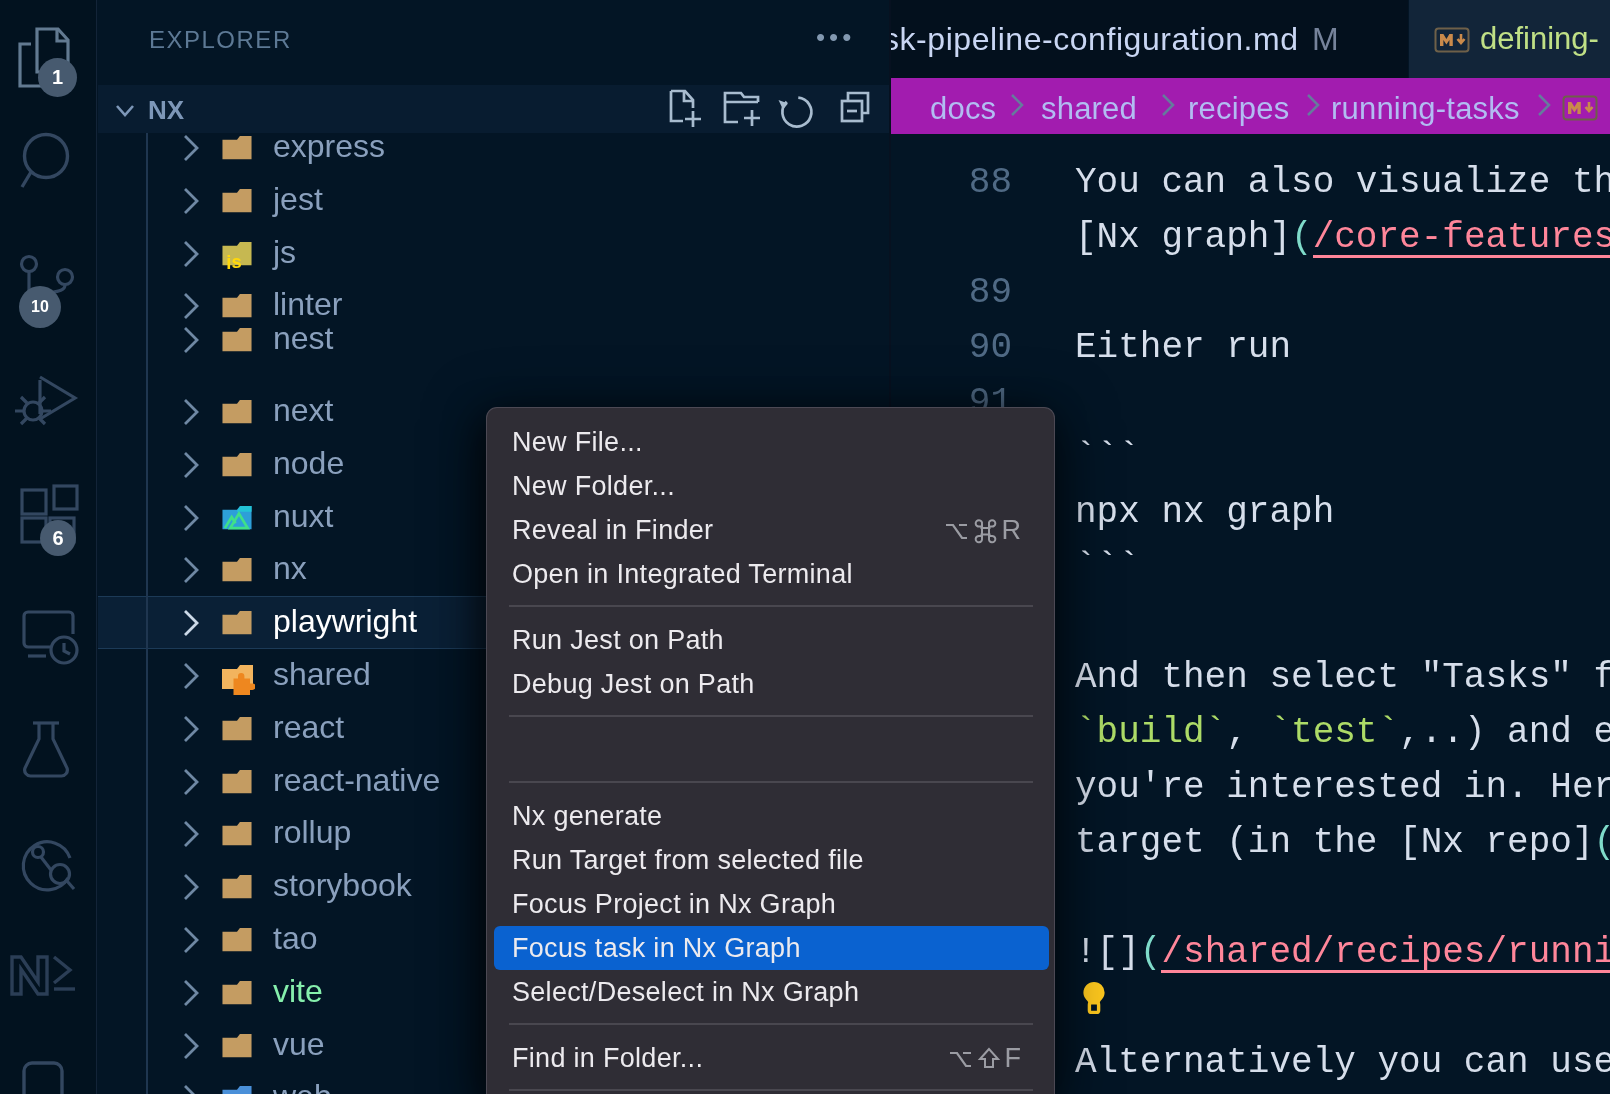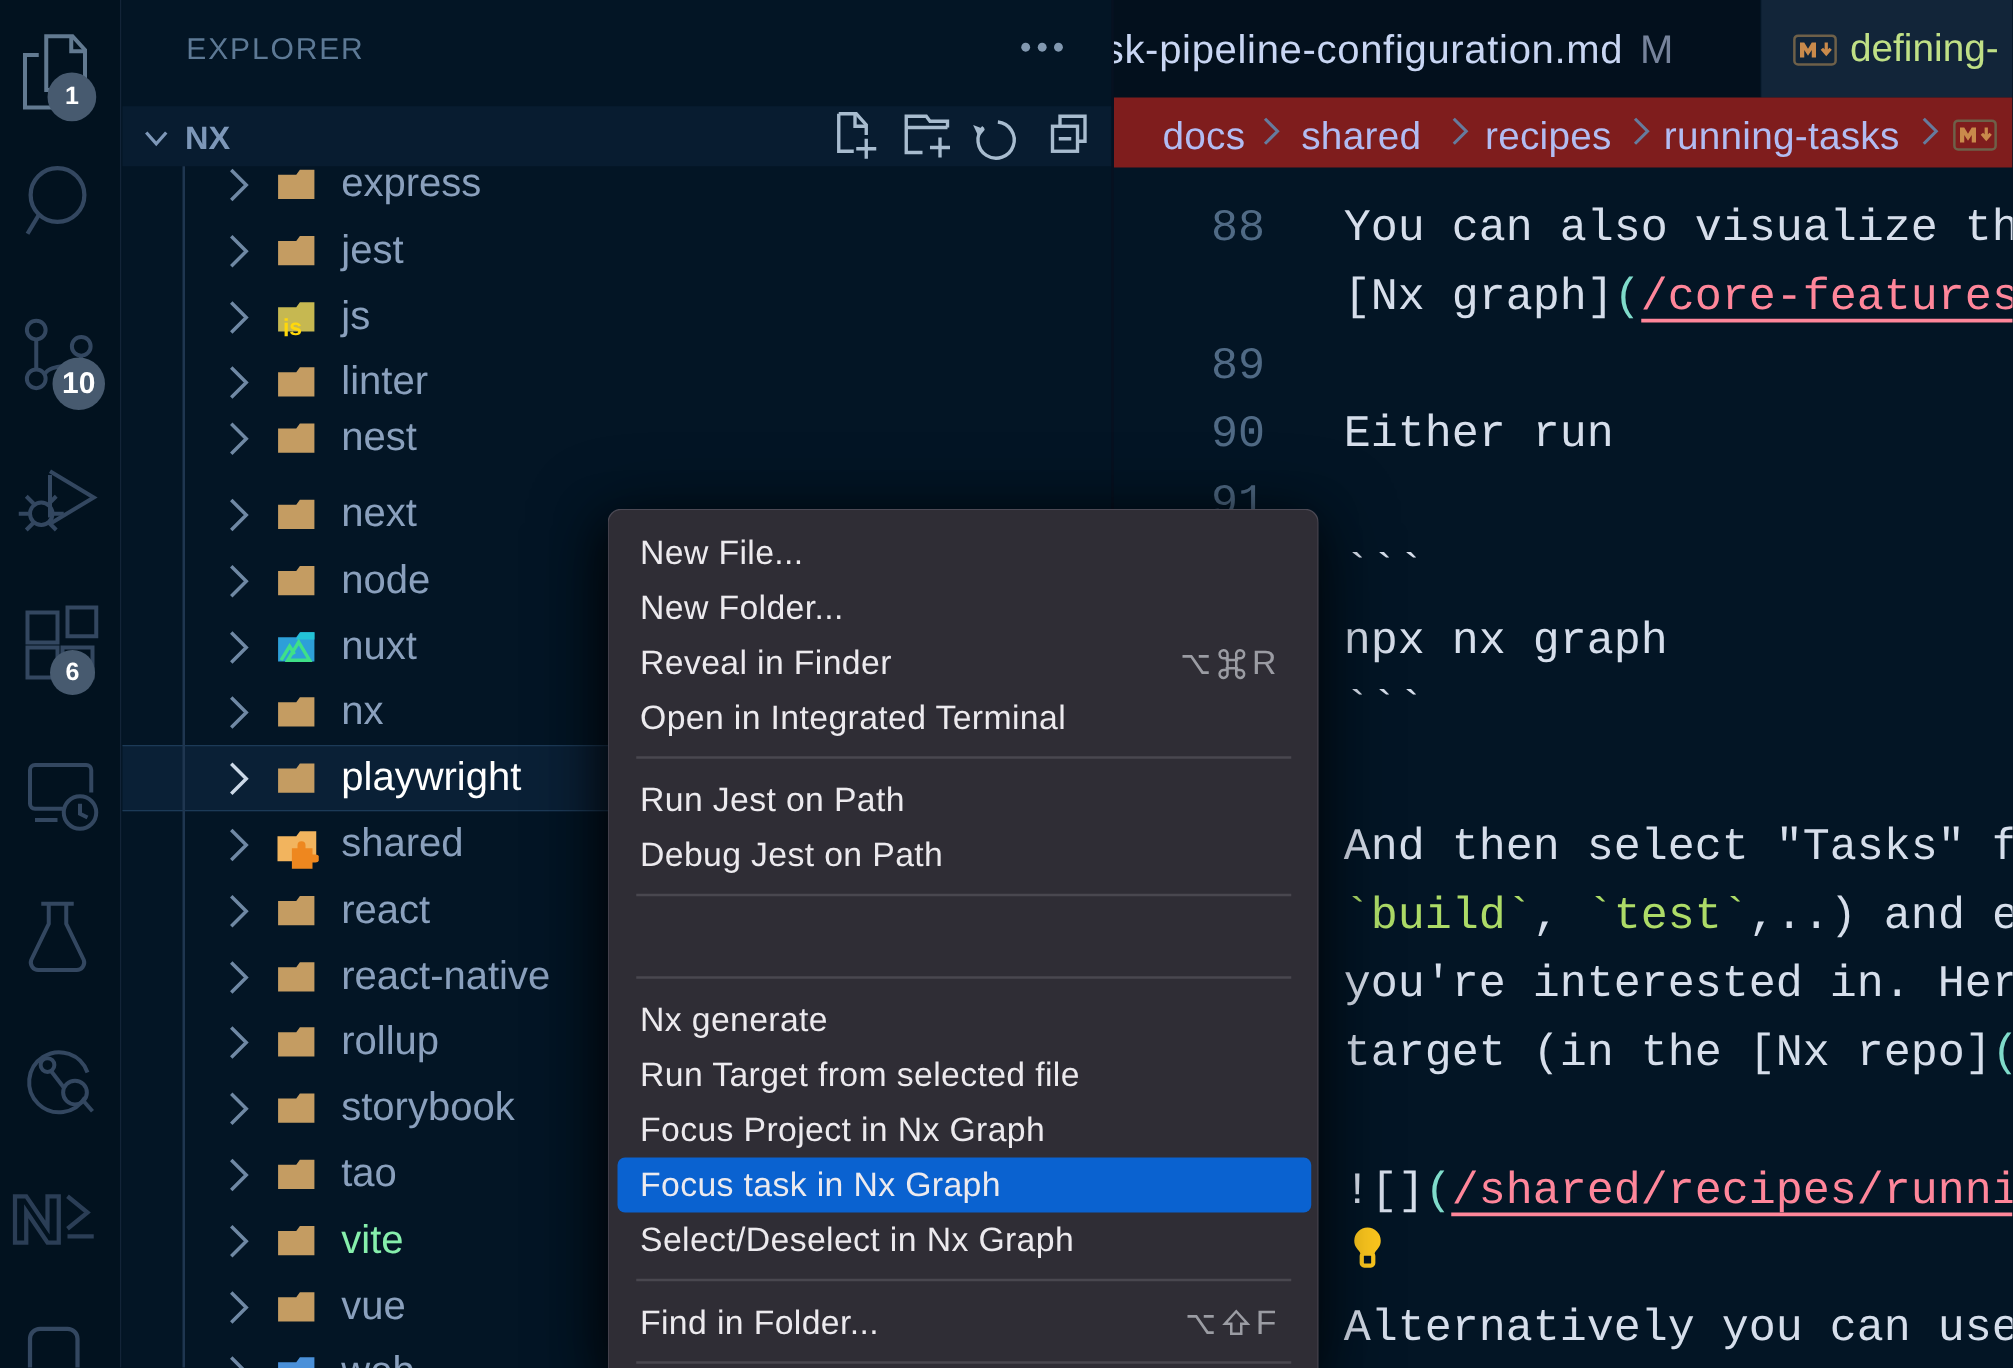--- a/index.html
+++ b/index.html
@@ -22,21 +22,21 @@
   #selrow { position:absolute; left:0; top:596px; width:793px; height:53px; background:#0a2036;
     border-top:1px solid #1c3a57; border-bottom:1px solid #1c3a57; }
   #indent { position:absolute; left:48px; top:133px; width:2px; height:961px; background:#1f3650; }
   
   #editor { left:891px; top:0; width:719px; height:1094px; background:#031525; overflow:hidden; }
   #tab1 { position:absolute; left:0; top:0; width:517px; height:78px; background:#03101d; overflow:hidden; }
   #tab1 .t { position:absolute; left:-8px; top:21px; font-size:32px; color:#c9d6f3; white-space:nowrap; letter-spacing:0.55px; }
   #tab1 .m { position:absolute; left:421px; top:21px; font-size:32px; color:#76839b; }
   #tab2 { position:absolute; left:518px; top:0; width:201px; height:78px; background:#122539; overflow:hidden; }
   #tab2 .t { position:absolute; left:71px; top:21px; font-size:31px; color:#c0e086; white-space:nowrap; }
-  #crumbs { position:absolute; left:0; top:78px; width:719px; height:56px; background:#7f1d1d; }
+  #crumbs { position:absolute; left:0; top:78px; width:719px; height:56px; background:#a21caf; }
   .crumb { position:absolute; top:13px; font-size:31px; color:#b2bcf2; white-space:nowrap; letter-spacing:0.2px; }
   .csep { position:absolute; top:11px; font-size:26px; color:#54688a; }
   
   .lnum { position:absolute; width:121px; text-align:right; font-family:"Liberation Mono",monospace;
     font-size:36px; color:#506a85; }
   .cl { position:absolute; left:184px; font-family:"Liberation Mono",monospace; font-size:36px;
     color:#d6deeb; white-space:pre; }
   .grn { color:#addb67; }
   .teal { color:#7fdbca; }
   .pink { color:#ff869a; }
@@ -113,21 +113,21 @@
     <path d="M12 994 v-37 h9 l17 25 v-25 h9 v37 h-9 l-17 -25 v25 z"></path>
     <path d="M54 957 l16 13 -16 13"></path>
     <path d="M54 989 h21"></path>
   </g>
 
   <g stroke="#334760" stroke-width="3.4" fill="none">
     <rect x="24" y="1063" width="38" height="44" rx="8"></rect>
   </g>
 </svg>
 <div class="badge" style="left:38px;top:58px;width:39px;height:39px;font-size:20px">1</div>
-<div class="badge" style="left:42px;top:286px;width:42px;height:42px;font-size:24px">10</div>
+<div class="badge" style="left:19px;top:286px;width:42px;height:42px;font-size:16px">10</div>
 <div class="badge" style="left:40px;top:520px;width:36px;height:36px;font-size:20px">6</div>
 </div>
 <div class="abs" id="sidebar">
   <div id="exp-title">EXPLORER</div>
   <div style="position:absolute;left:718px;top:22px;color:#8298b0;font-size:26px;letter-spacing:4px">•••</div>
   <div id="nxrow">
     <span style="position:absolute;left:12px;top:10px"><svg width="30" height="30" viewBox="0 0 30 30">
           <polyline points="7,11 15,20 23,11" fill="none" stroke="#7d97b8" stroke-width="2.6"></polyline>
         </svg></span>
     <span class="nxlabel">NX</span>
@@ -185,21 +185,21 @@
       </div>
       <div class="treerow" style="top:279.4px">
     <span class="chev"><svg width="28" height="28" viewBox="0 0 28 28">
             <polyline points="8,2 20,14 8,26" fill="none" stroke="#6f88a4" stroke-width="2.8"></polyline>
           </svg></span>
     <span class="ficon"><svg width="32" height="31" viewBox="0 0 32 32">
             <path d="M1 8 h15 l3 -4 h12 v24 h-30 z" fill="#c49c62"></path>
           </svg></span>
     <span class="lbl" style="color:#8aa0bd;">linter</span>
       </div>
-      <div class="treerow" style="top:324px">
+      <div class="treerow" style="top:313px">
     <span class="chev"><svg width="28" height="28" viewBox="0 0 28 28">
             <polyline points="8,2 20,14 8,26" fill="none" stroke="#6f88a4" stroke-width="2.8"></polyline>
           </svg></span>
     <span class="ficon"><svg width="32" height="31" viewBox="0 0 32 32">
             <path d="M1 8 h15 l3 -4 h12 v24 h-30 z" fill="#c49c62"></path>
           </svg></span>
     <span class="lbl" style="color:#8aa0bd;">nest</span>
       </div>
       <div class="treerow" style="top:385px">
     <span class="chev"><svg width="28" height="28" viewBox="0 0 28 28">

